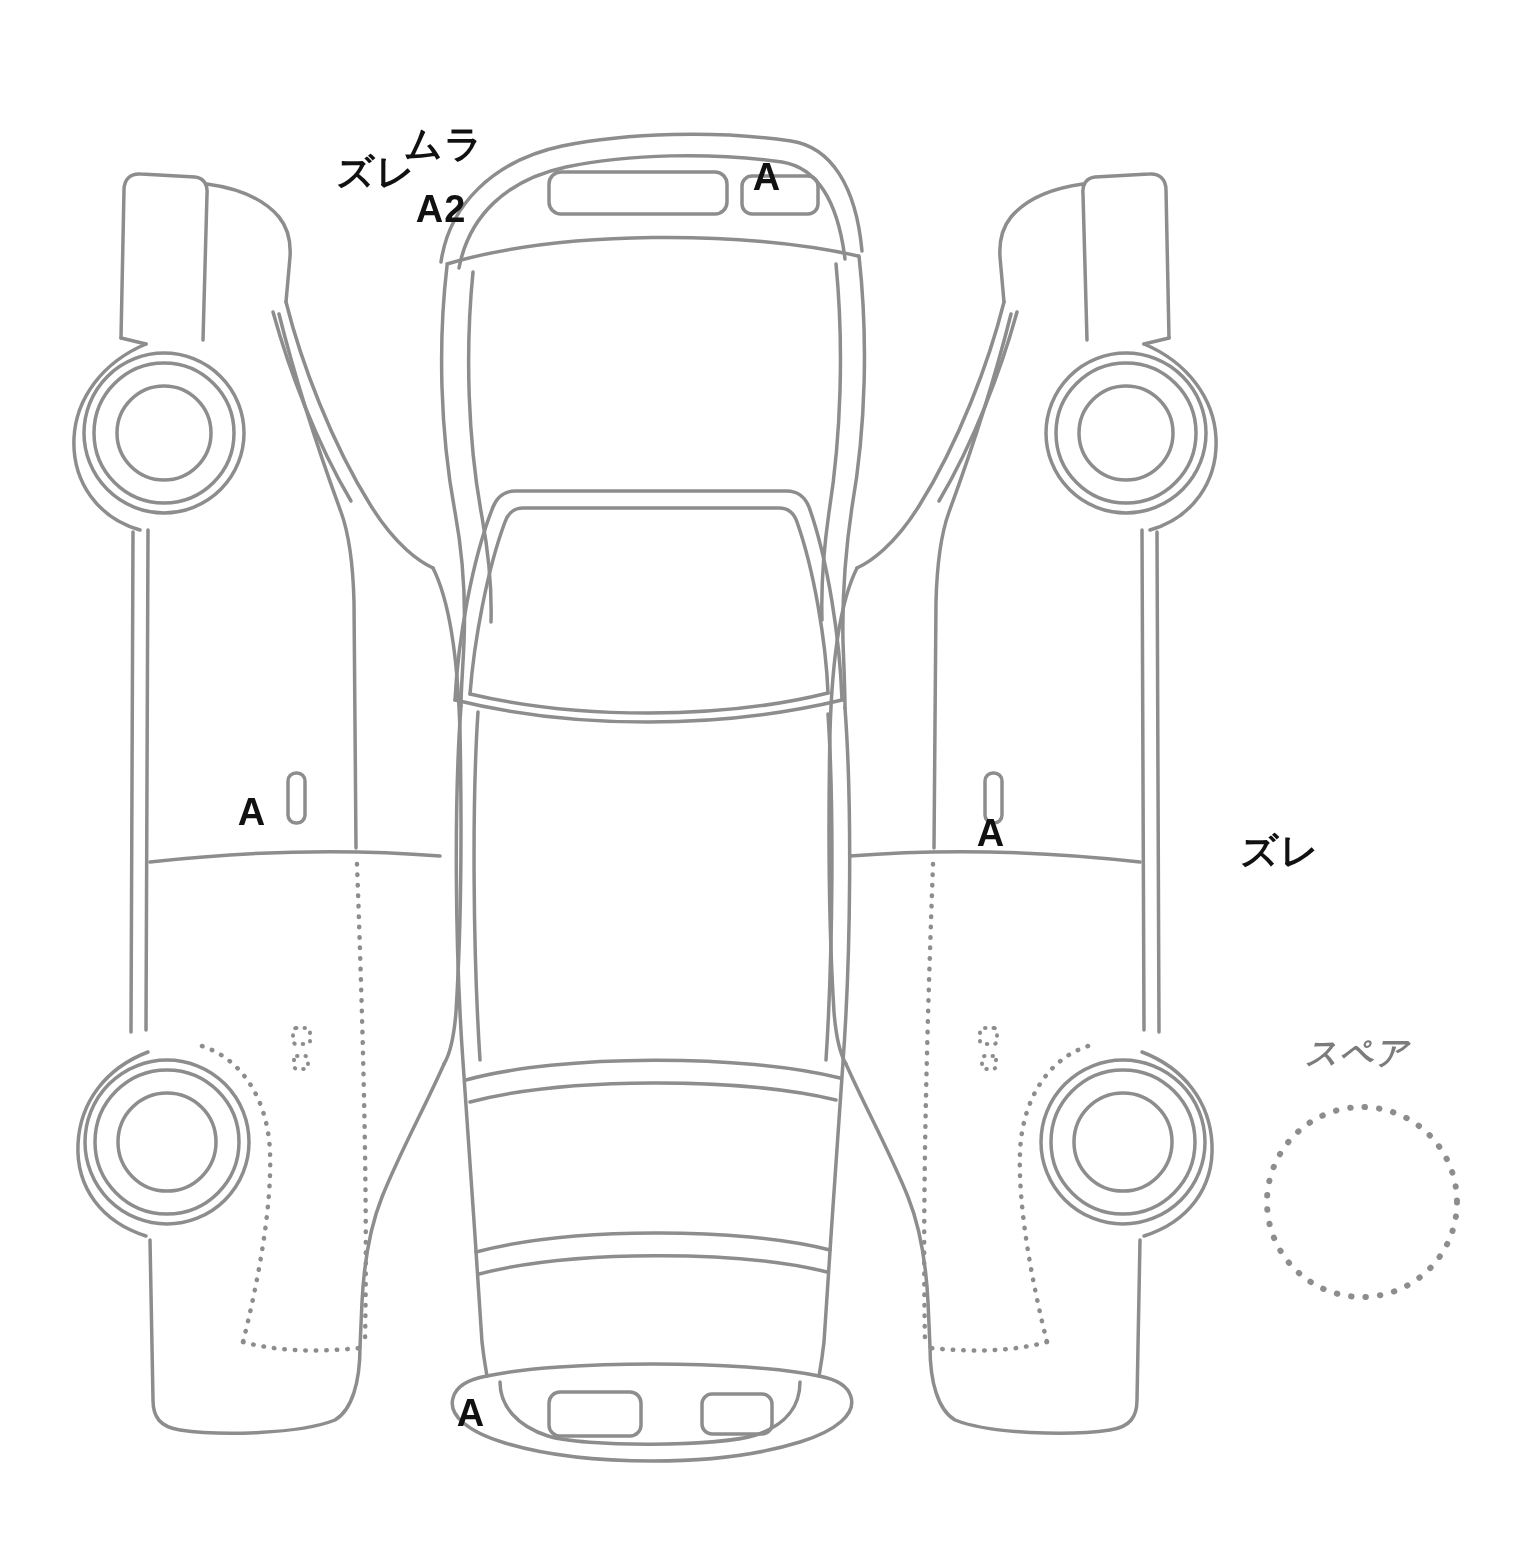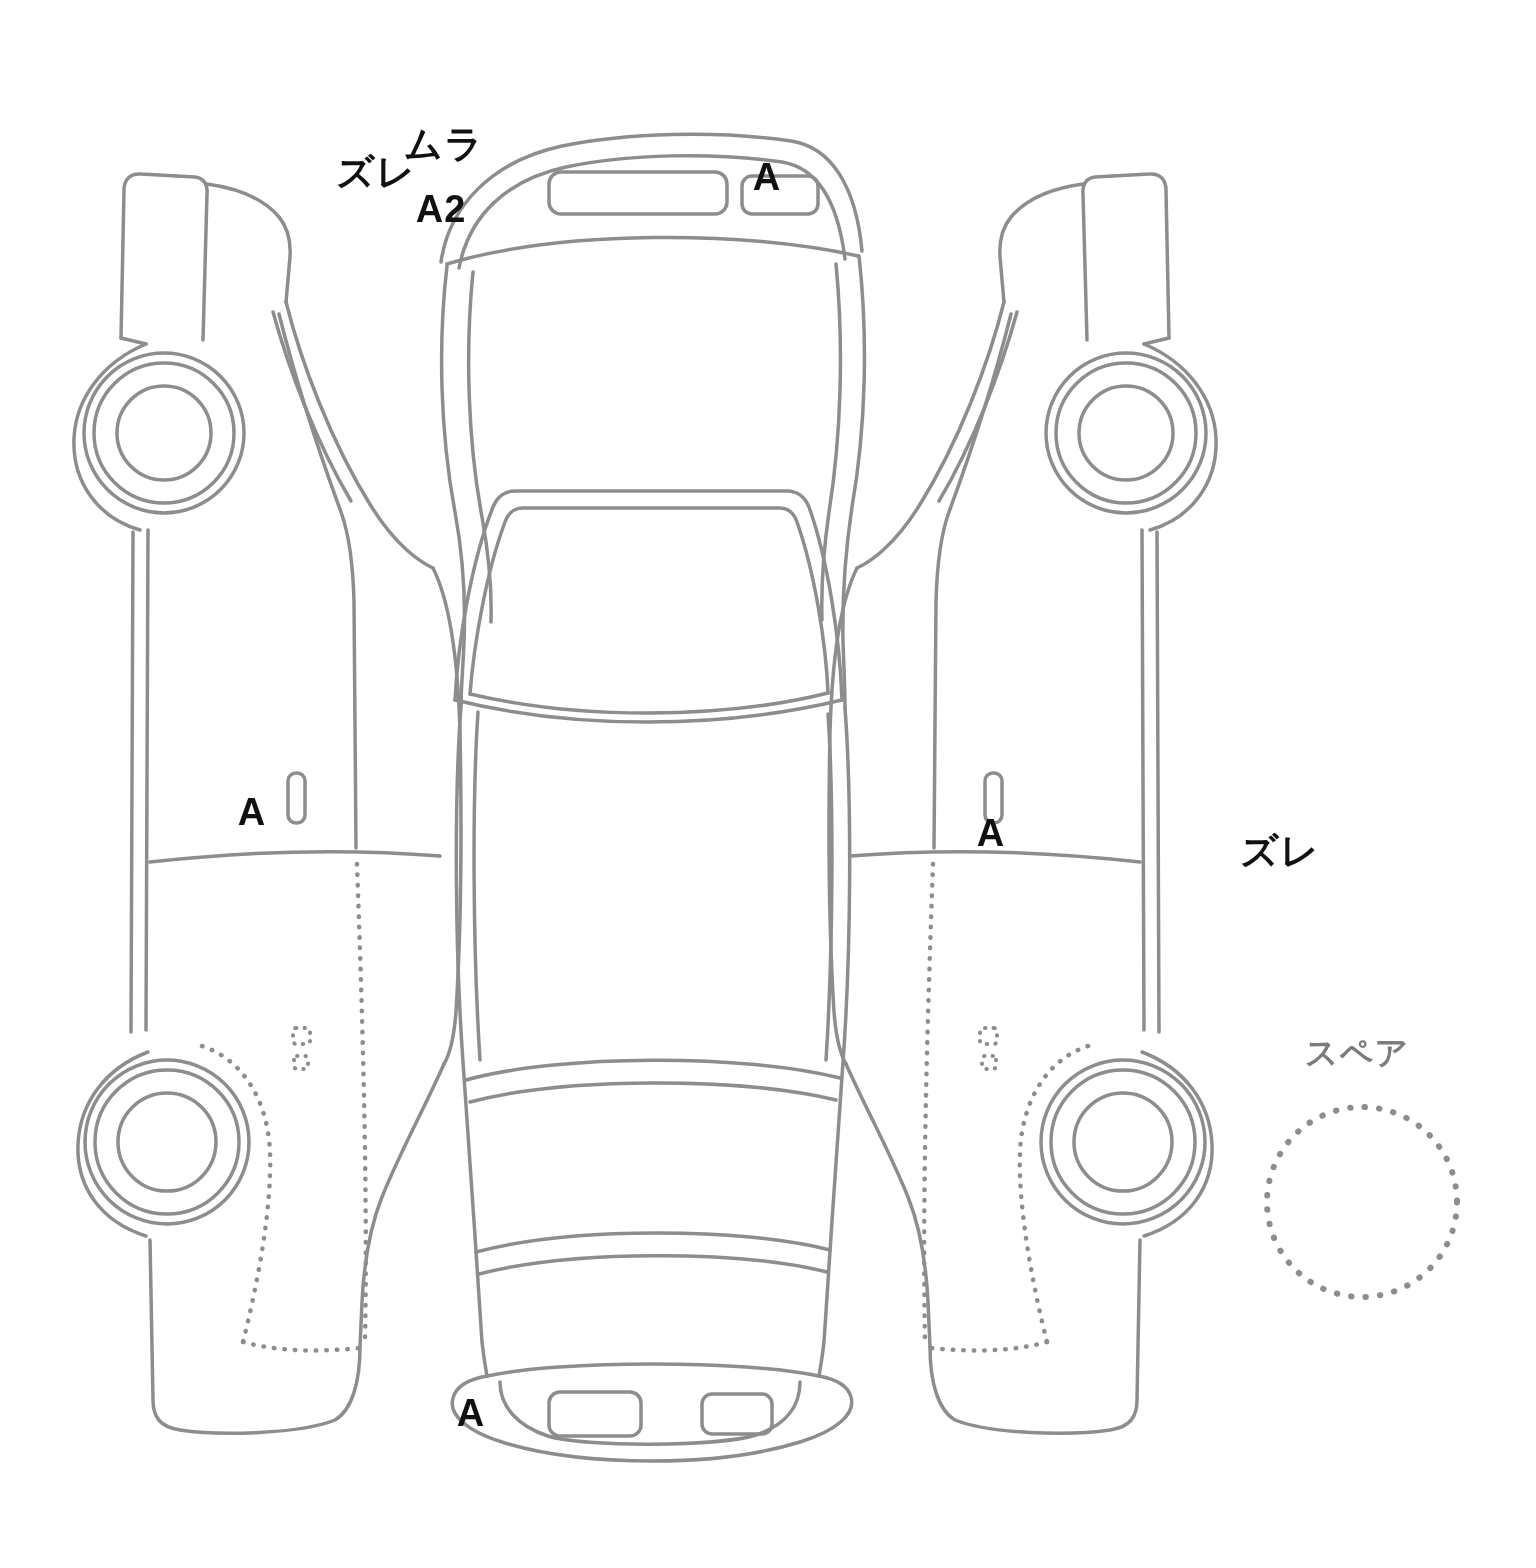--- a/index.html
+++ b/index.html
@@ -18,20 +18,21 @@
     font-family:"Liberation Sans", sans-serif;
     font-weight:bold;
     font-size:38px;
     color:#111111;
     white-space:nowrap;
     letter-spacing:1px;
   }
   .mark.gray{
     color:#7c7c7c;
     font-size:33px;
+    font-style:italic;
   }
 </style>
 </head>
 <body>
 
 <div class="canvas">
 
   <svg class="diagram-svg" width="1536" height="1568" viewBox="0 0 1536 1568">
 
     <g stroke="#8d8d8d" fill="none" stroke-width="3.5" stroke-linecap="round" stroke-linejoin="round">

